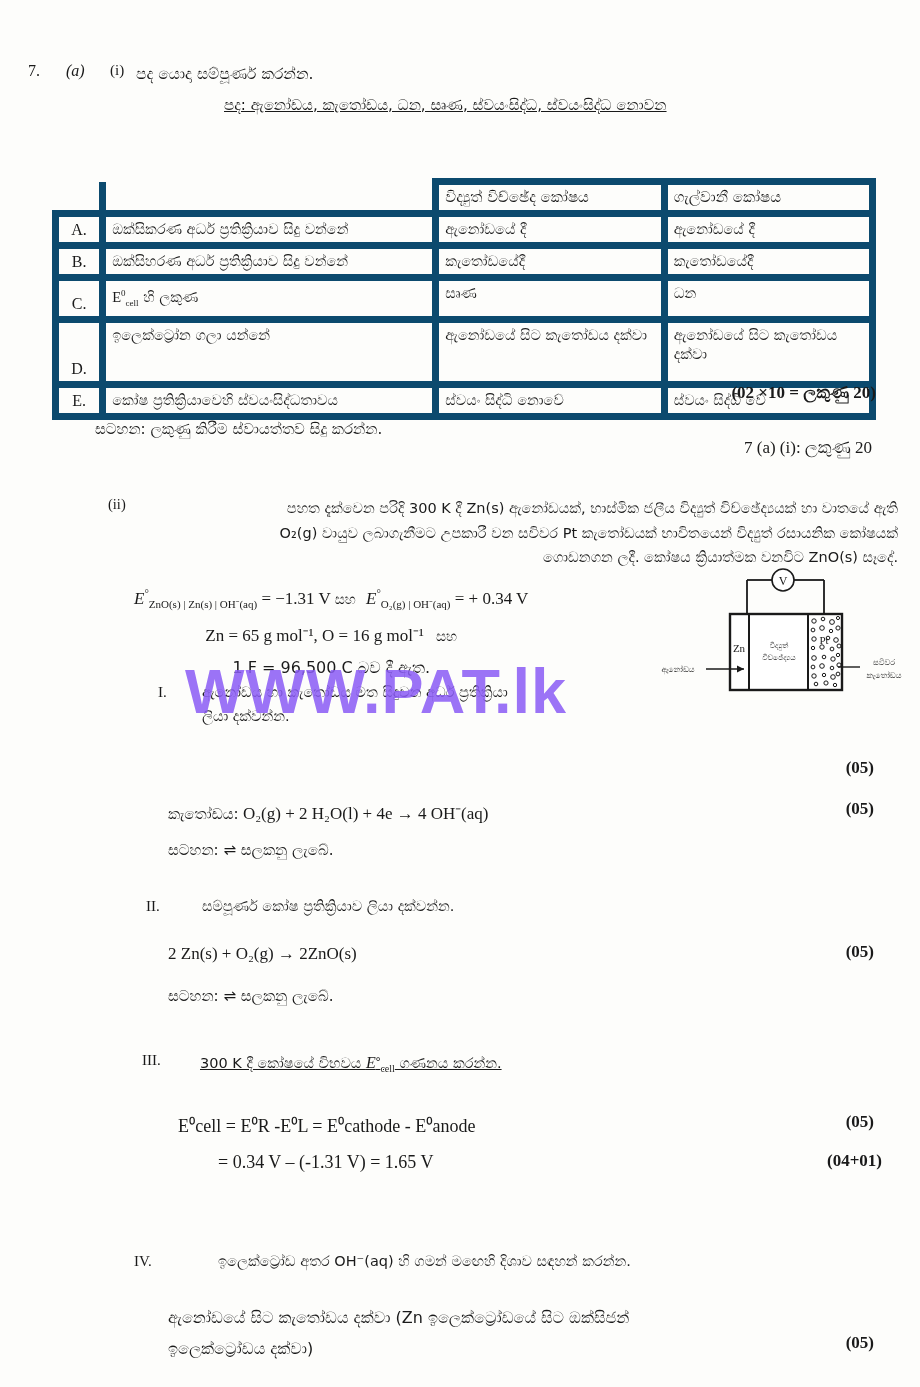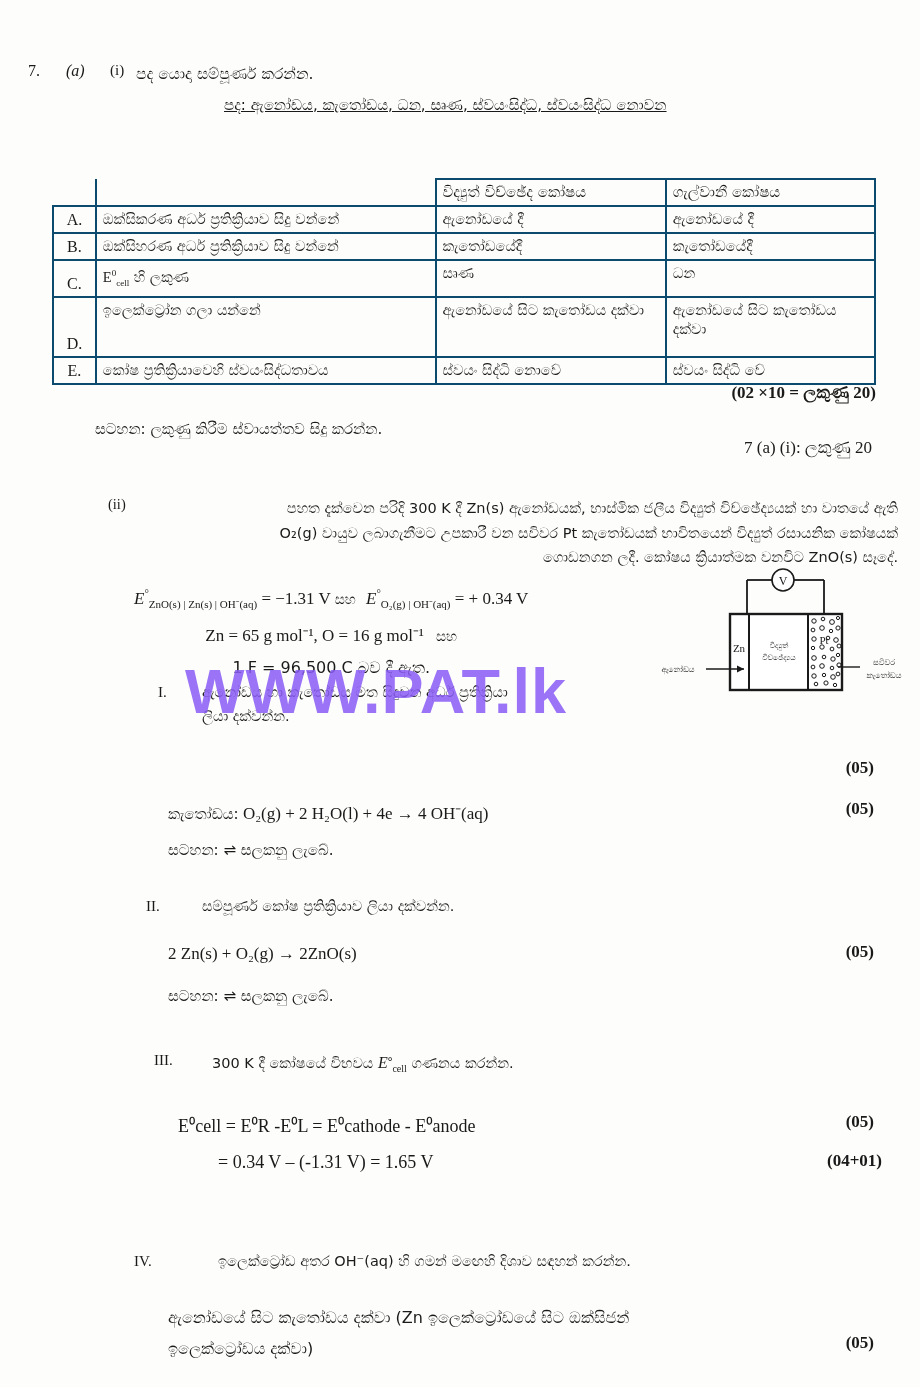--- a/index.html
+++ b/index.html
@@ -48,21 +48,21 @@
 
   
   #maintable {
     position: absolute;
     left: 52px;
     top: 178px;
     width: 824px;
     border-collapse: collapse;
   }
   #maintable td, #maintable th {
-    border: 2px solid #0c4a6e;
+    border: 7px solid #0c4a6e;
     padding: 3px 6px;
     font-size: 14.5px;
     vertical-align: top;
     text-align: left;
     font-weight: normal;
     line-height: 19px;
   }
   #maintable .c-lbl  { width: 30px; text-align: center; vertical-align: bottom; font-family: "Liberation Serif", serif; font-size: 16px; }
   #maintable .c-stmt { width: 345px; }
   #maintable .c-elec { width: 228px; }
@@ -101,21 +101,21 @@
 
   
   #diagram { position: absolute; left: 652px; top: 568px; width: 262px; height: 132px; z-index: 6; }
 
   
   #romII { position: absolute; left: 158px; top: 898px; width: 430px; font-size: 14.5px; }
   #romII .rlbl { position: absolute; left: -12px; top: 0; font-family: "Liberation Serif", serif; font-size: 15px; }
   #romII .rbody { margin-left: 44px; }
 
   
-  #romIII { position: absolute; left: 168px; top: 1052px; width: 500px; font-size: 14.5px; }
+  #romIII { position: absolute; left: 156px; top: 1052px; width: 500px; font-size: 14.5px; text-decoration: underline; }
   #romIII .rlbl { position: absolute; left: -14px; top: 0; font-family: "Liberation Serif", serif; font-size: 15px; }
   #romIII .rbody { margin-left: 44px; }
 
   
   #romIV { position: absolute; left: 150px; top: 1253px; width: 640px; font-size: 14.5px; }
   #romIV .rlbl { position: absolute; left: -16px; top: 0; font-family: "Liberation Serif", serif; font-size: 15px; }
   #romIV .rbody { margin-left: 68px; }
 
   #ansIV { position: absolute; left: 168px; top: 1302px; width: 640px; font-size: 16px; line-height: 31px; }
 </style>

